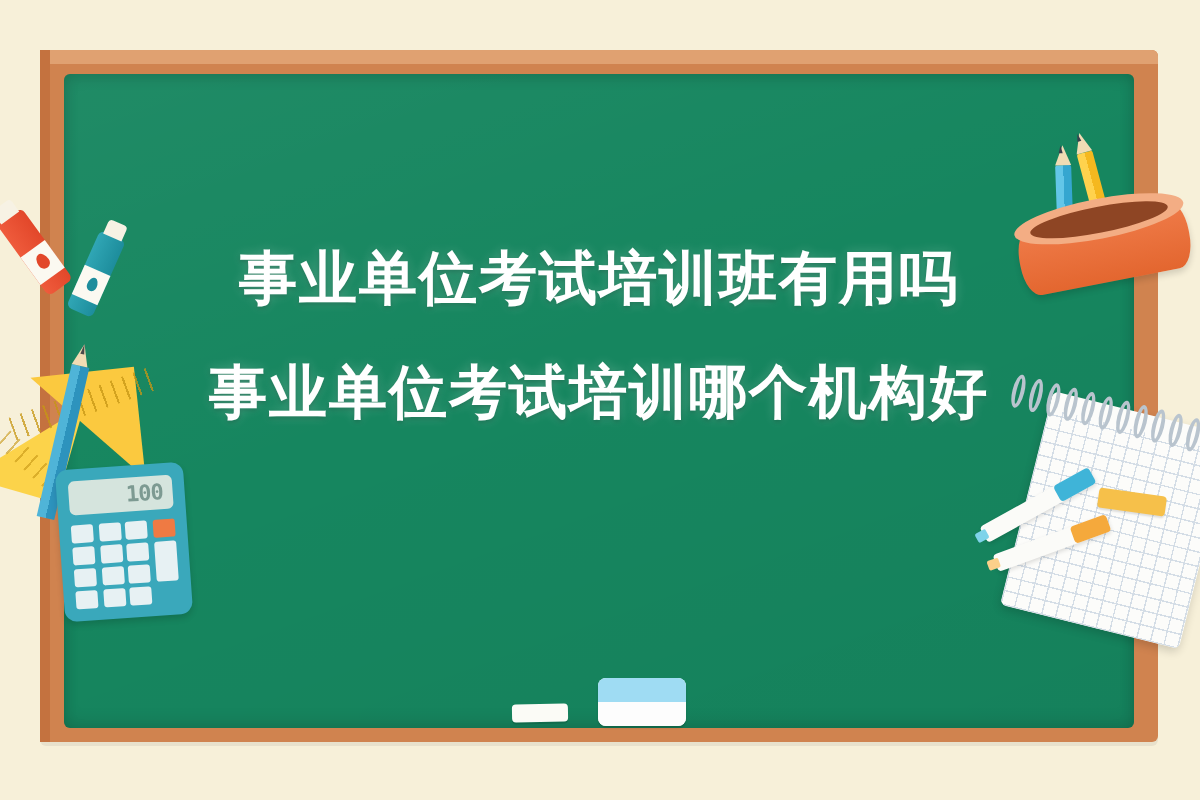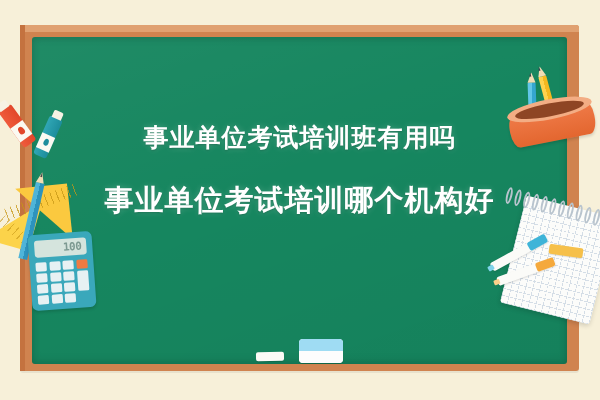--- a/index.html
+++ b/index.html
@@ -40,22 +40,22 @@
   }
 
   
   .headline{
     position:absolute;left:32px;top:120px;width:535px;
     text-align:center;color:#ffffff;
     font-weight:bold;letter-spacing:1px;line-height:1.42;
     text-shadow:0 1px 2px rgba(0,0,0,.18), 0 0 6px rgba(255,255,255,.22);
     pointer-events:none;
   }
-  .line1{font-size:25px;display:block;}
-  .line2{font-size:29px;display:block;margin-top:24px;}
+  .line1{font-size:29px;display:block;}
+  .line2{font-size:29px;display:block;margin-top:16px;}
 
   
   .chalk-stick{
     position:absolute;left:256px;top:352px;width:28px;height:9px;
     background:#fbfbf6;border-radius:2px;
     box-shadow:0 1px 0 rgba(0,0,0,.12);
     transform:rotate(-1deg);
   }
   .eraser{
     position:absolute;left:299px;top:339px;width:44px;height:24px;

